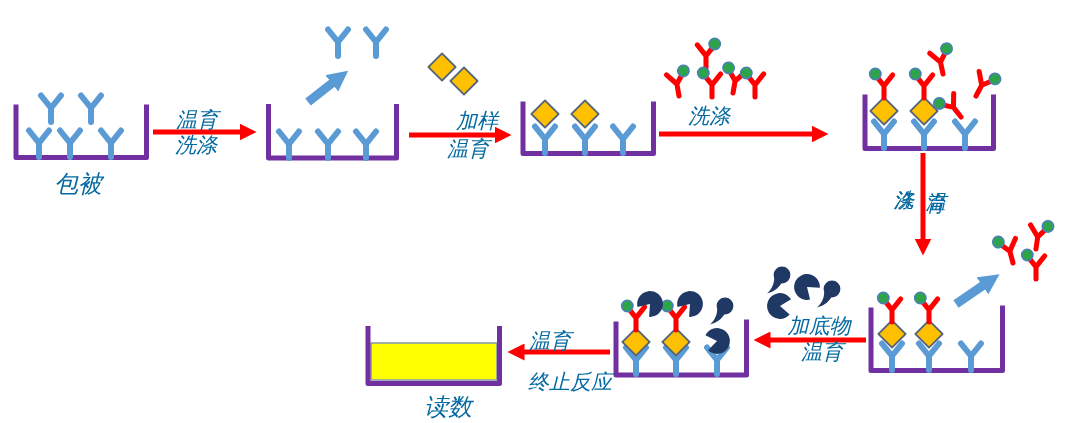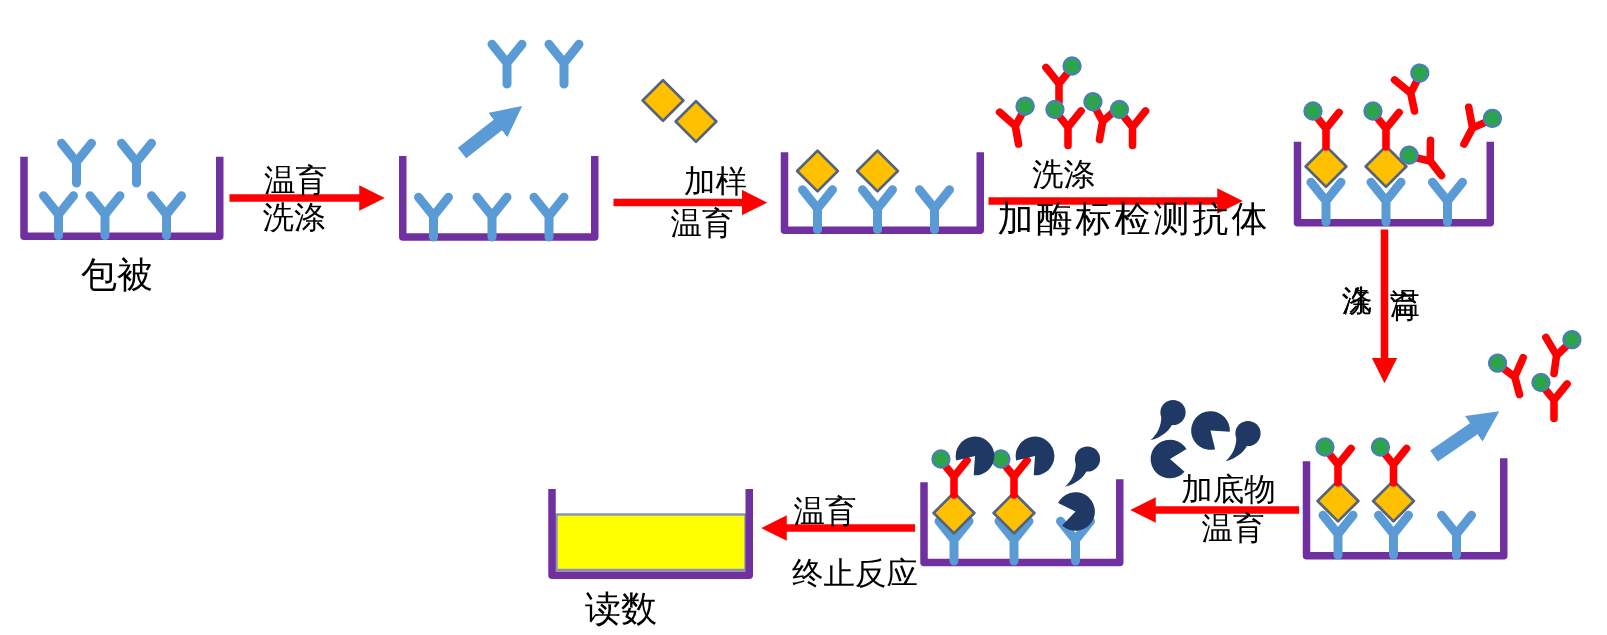--- a/index.html
+++ b/index.html
@@ -4,22 +4,22 @@
 <style>
   html,body{margin:0;padding:0;background:#fff;}
   .canvas{position:relative;width:1071px;height:423px;background:#fff;overflow:hidden;
           font-family:"Liberation Serif","DejaVu Serif",serif;}
   svg{position:absolute;left:0;top:0;stroke-linecap:round;stroke-linejoin:round;}
   .well{fill:none;stroke:#7030A0;stroke-width:5;stroke-linecap:butt;}
   .cab{stroke:#5B9BD5;stroke-width:6;fill:none;}
   .det{stroke:#FF0000;stroke-width:5.8;fill:none;}
   .ra{stroke:#FF0000;stroke-width:5;stroke-linecap:butt;}
   .ba{stroke:#5B9BD5;stroke-width:9;stroke-linecap:butt;}
-  .lbl{position:absolute;font-size:21px;color:#000000;transform:translateX(-50%);
-       white-space:nowrap;line-height:1.08;text-align:center;}
+  .lbl{position:absolute;font-size:21px;color:#0369a1;transform:translateX(-50%);
+       white-space:nowrap;line-height:1.08;text-align:center;font-style:italic;}
   .lbl.big{font-size:24px;}
   .lbl.sp{letter-spacing:2px;}
   .lbl.v{writing-mode:vertical-rl;text-orientation:upright;font-size:20px;line-height:1;}
 </style>
 </head>
 <body>
 
 <div class="canvas">
 
 <svg viewBox="0 0 1071 423" width="1071" height="423">
@@ -155,22 +155,21 @@
     <path class="well" d="M368,326 V383.5 H499.5 V326"></path>
   </g>
 </svg>
 
 <div class="lbl big" style="left:78px;top:172px;">包被</div>
 <div class="lbl" style="left:197px;top:109px;">温育</div>
 <div class="lbl" style="left:196px;top:134px;">洗涤</div>
 <div class="lbl" style="left:477px;top:110px;">加样</div>
 <div class="lbl" style="left:468px;top:138px;">温育</div>
 <div class="lbl" style="left:709px;top:105px;">洗涤</div>
-<div class="lbl big sp" style="left:756px;top:135px;">加酶标检测抗体</div>
 <div class="lbl v" style="left:904px;top:174px;">洗涤</div>
 <div class="lbl v" style="left:936px;top:176px;">温育</div>
 <div class="lbl" style="left:819px;top:315px;">加底物</div>
 <div class="lbl" style="left:822px;top:341px;">温育</div>
 <div class="lbl" style="left:550px;top:330px;">温育</div>
 <div class="lbl" style="left:555px;top:371px;margin-left:15px;">终止反应</div>
-<div class="lbl big" style="left:414px;top:395px;text-align:center;">读数</div>
+<div class="lbl big" style="left:448px;top:395px;text-align:center;">读数</div>
 
 </div>
 
 </body></html>

